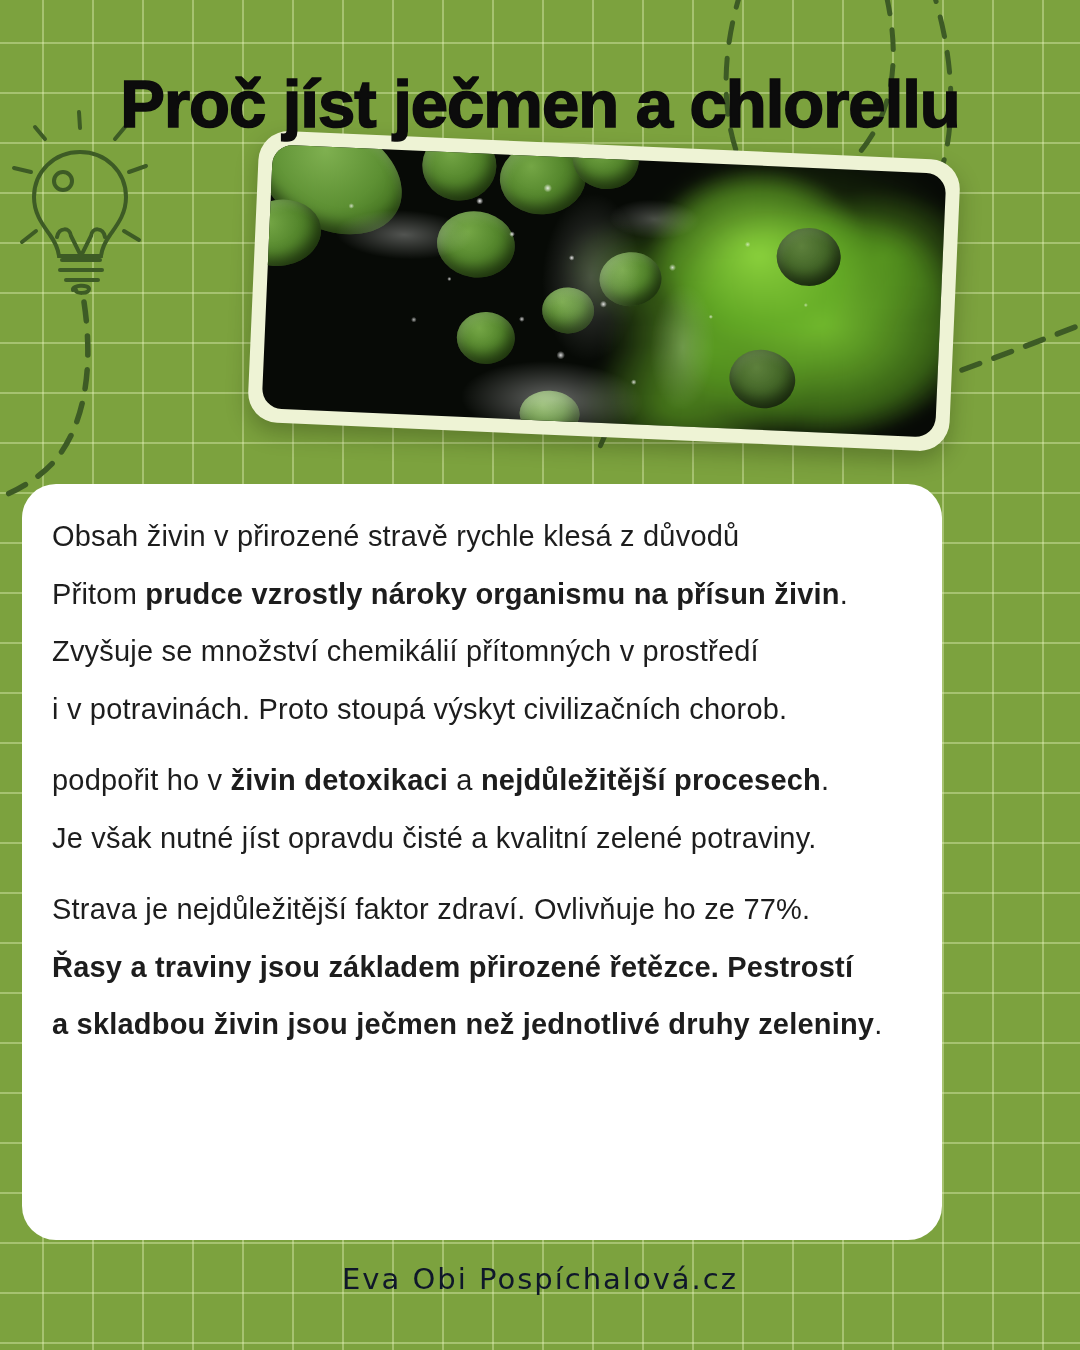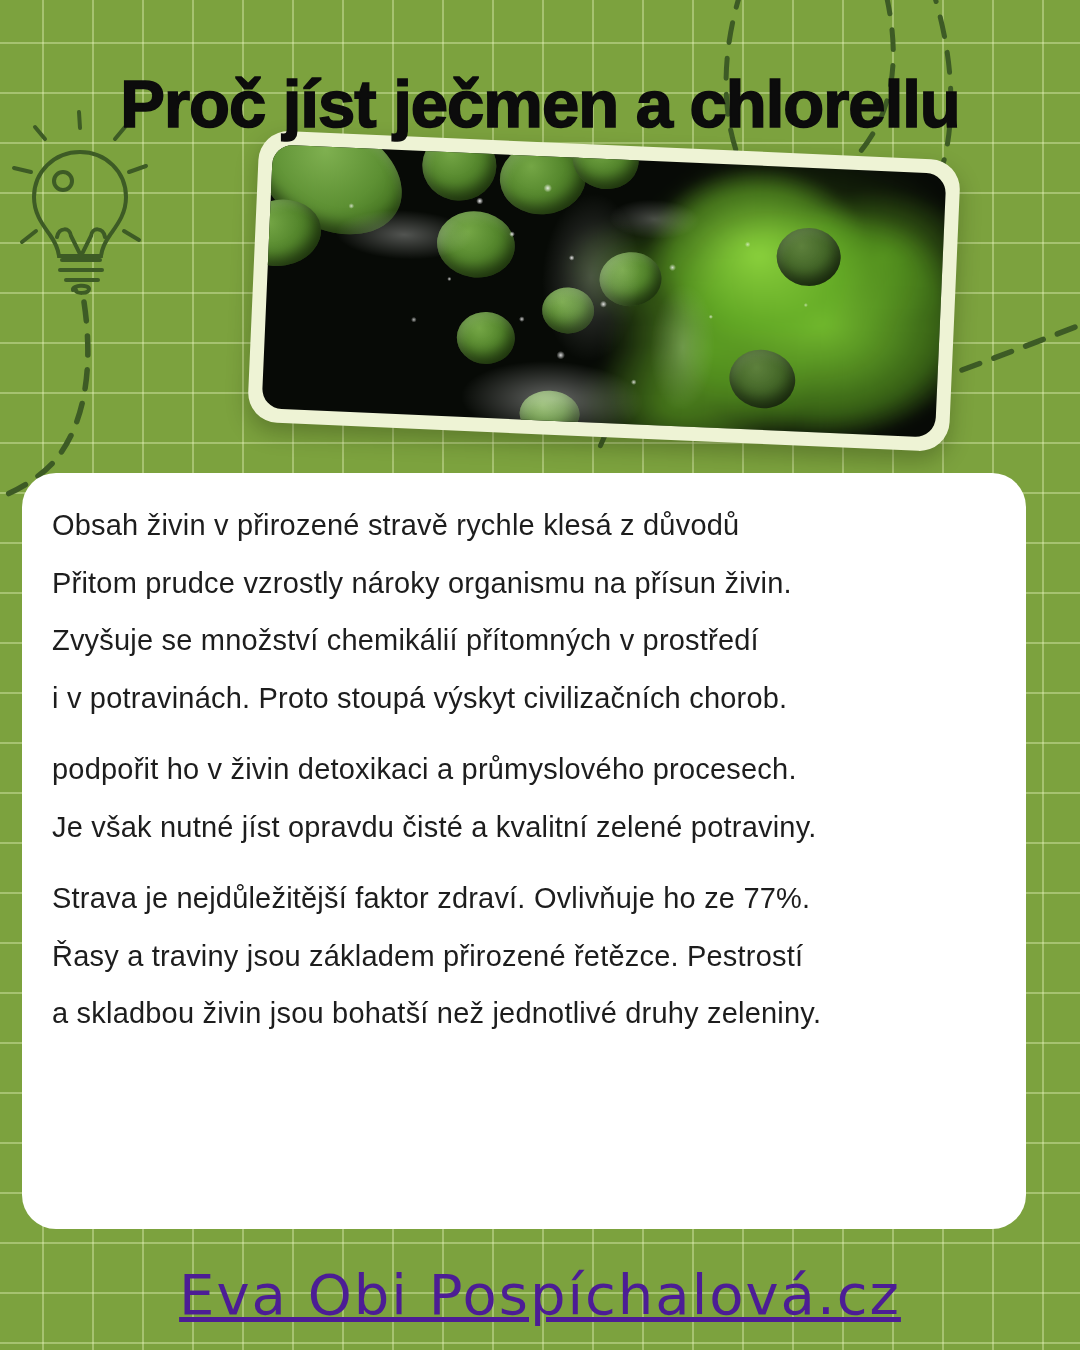--- a/index.html
+++ b/index.html
@@ -75,33 +75,33 @@
       radial-gradient(circle 5px at 60% 40%, rgba(255,255,255,.75), transparent 70%),
       radial-gradient(circle 3px at 27% 48%, rgba(255,255,255,.8), transparent 70%),
       radial-gradient(circle 4px at 22% 64%, rgba(255,255,255,.7), transparent 70%),
       radial-gradient(circle 3px at 66% 58%, rgba(255,255,255,.7), transparent 70%),
       radial-gradient(circle 4px at 71% 30%, rgba(255,255,255,.6), transparent 70%),
       radial-gradient(circle 3px at 80% 52%, rgba(255,255,255,.55), transparent 70%),
       radial-gradient(circle 4px at 12% 22%, rgba(255,255,255,.7), transparent 70%);
   }
   
   .card{
-    position:absolute;left:22px;top:473px;width:1004px;height:756px;z-index:4;
+    position:absolute;left:22px;top:484px;width:920px;height:756px;z-index:4;
     background:#ffffff;border-radius:34px;
     padding:24px 30px 0;box-sizing:border-box;
     color:#1d1d1d;
   }
   .para{margin:0 0 14px 0;}
   .line{line-height:57.5px;font-size:29px;letter-spacing:.2px;white-space:nowrap;}
-  .line .b{font-weight:400;}
+  .line .b{font-weight:700;}
   
   .footer{
     position:absolute;left:0;right:0;top:1262px;z-index:5;
-    text-align:center;font-size:56px;letter-spacing:2px;
-    color:#4c1d95;font-family:"DejaVu Sans",sans-serif;text-decoration:underline;
+    text-align:center;font-size:29px;letter-spacing:2px;
+    color:#0f172a;font-family:"DejaVu Sans",sans-serif;
   }
 </style>
 </head>
 <body>
 
 <div class="poster">
 
   <div class="grid"></div>
 
   <svg class="doodles" width="1080" height="1350" viewBox="0 0 1080 1350" fill="none" stroke="#3D5B25" stroke-linecap="round">
@@ -156,25 +156,25 @@
   </div>
 
   <div class="card">
     <div class="para">
       <div class="line"><span>Obsah živin v přirozené stravě rychle klesá z důvodů</span></div>
       <div class="line"><span>Přitom </span><span class="b">prudce vzrostly nároky organismu na přísun živin</span><span>.</span></div>
       <div class="line"><span>Zvyšuje se množství chemikálií přítomných v prostředí</span></div>
       <div class="line"><span>i v potravinách. Proto stoupá výskyt civilizačních chorob.</span></div>
     </div>
     <div class="para">
-      <div class="line"><span>podpořit ho v </span><span class="b">živin detoxikaci</span><span> a </span><span class="b">průmyslového procesech</span><span>.</span></div>
+      <div class="line"><span>podpořit ho v </span><span class="b">živin detoxikaci</span><span> a </span><span class="b">nejdůležitější procesech</span><span>.</span></div>
       <div class="line"><span>Je však nutné jíst opravdu čisté a kvalitní zelené potraviny.</span></div>
     </div>
     <div class="para">
       <div class="line"><span>Strava je nejdůležitější faktor zdraví. Ovlivňuje ho ze 77%.</span></div>
       <div class="line"><span class="b">Řasy a traviny jsou základem přirozené řetězce. Pestrostí</span></div>
-      <div class="line"><span class="b">a skladbou živin jsou bohatší než jednotlivé druhy zeleniny</span><span>.</span></div>
+      <div class="line"><span class="b">a skladbou živin jsou ječmen než jednotlivé druhy zeleniny</span><span>.</span></div>
     </div>
   </div>
 
   <div class="footer">Eva Obi Pospíchalová.cz</div>
 
 </div>
 
 </body></html>

